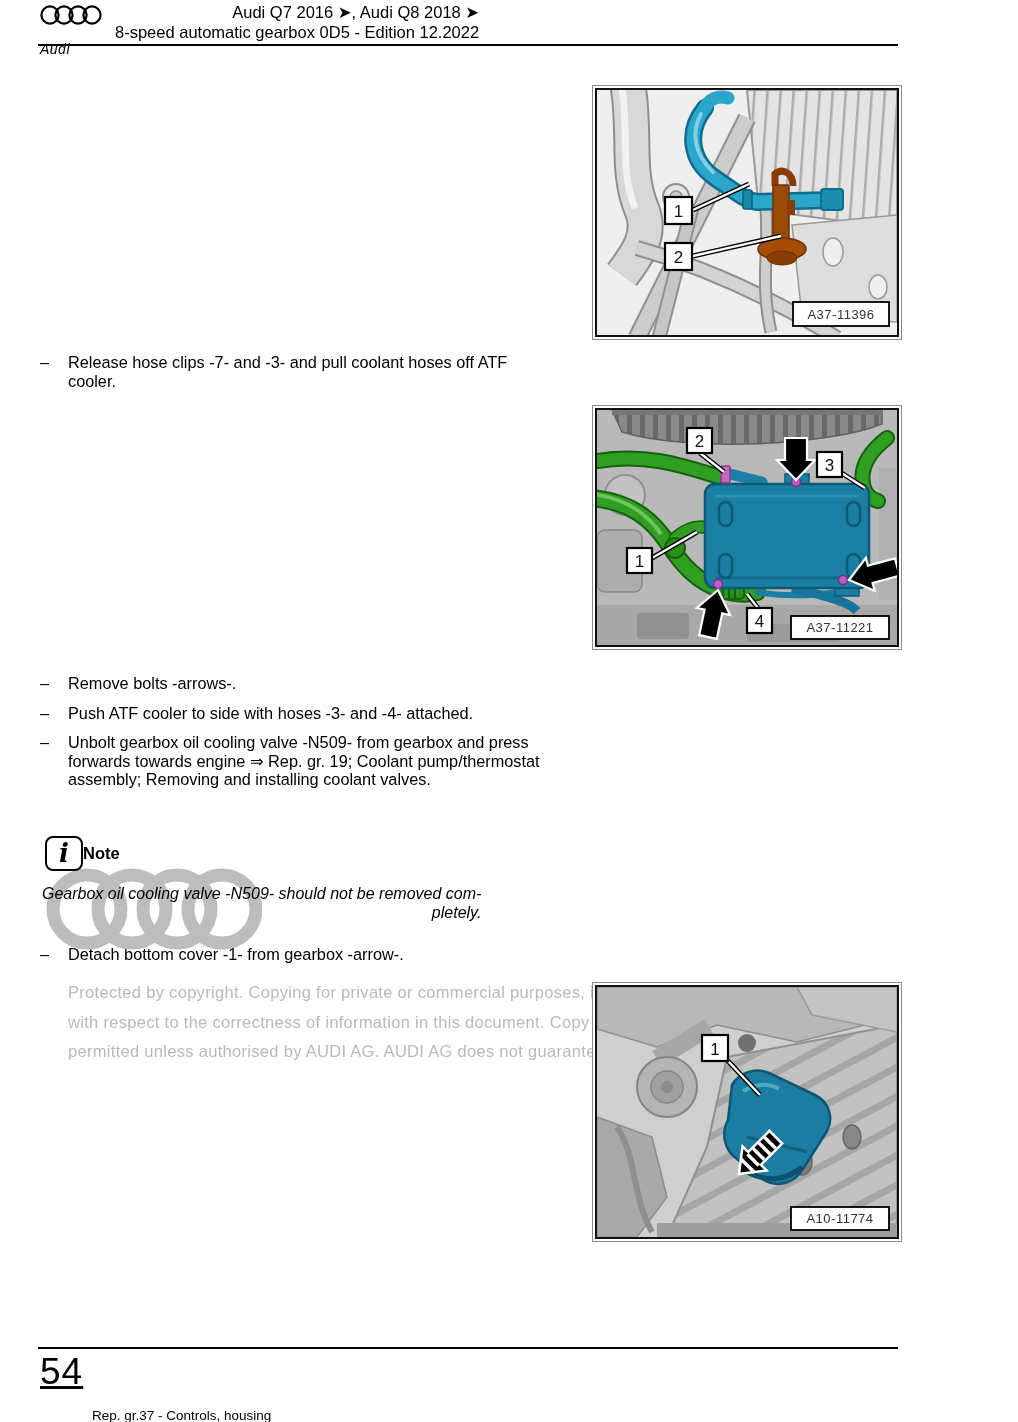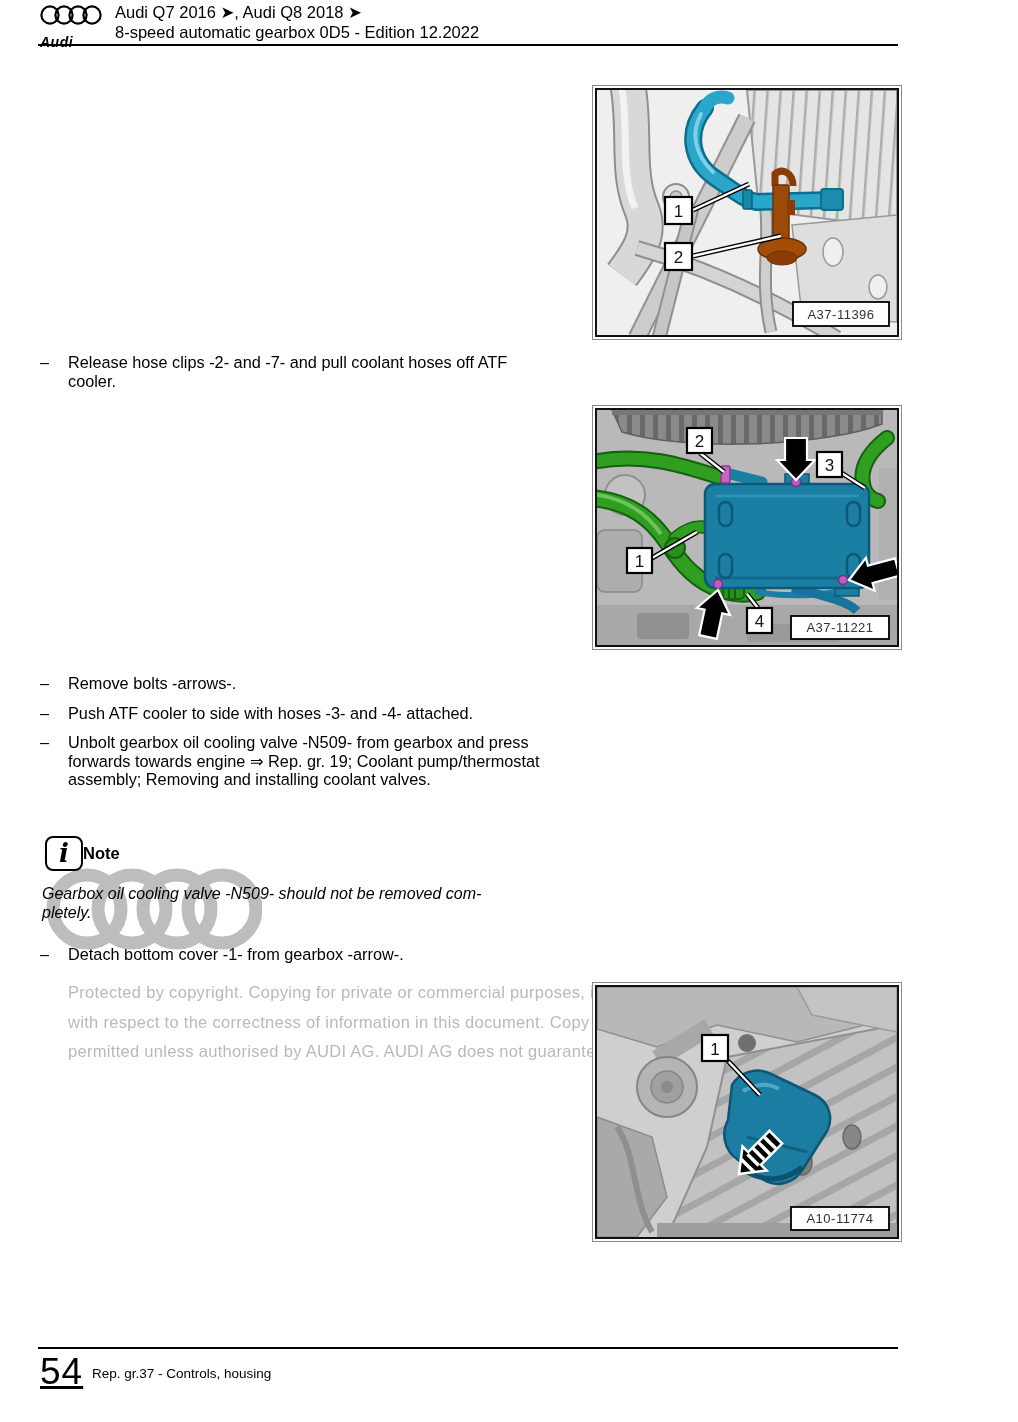--- a/index.html
+++ b/index.html
@@ -3,22 +3,22 @@
 <meta charset="utf-8">
 <style>
   * { margin:0; padding:0; box-sizing:border-box; }
   html,body { background:#ffffff; }
   body { font-family:"Liberation Sans", sans-serif; color:#000; }
   .page { position:relative; width:1018px; height:1422px; background:#fff; overflow:hidden; }
 
   
   .hdr-logo { position:absolute; left:40px; top:4px; width:70px; }
   .hdr-rings { display:block; }
-  .hdr-wordmark { font-weight:bold; font-size:14px; letter-spacing:0.5px; margin-top:8px; font-style:italic; }
-  .hdr-text { position:absolute; left:115px; top:3px; font-size:16.5px; line-height:19.5px; }
+  .hdr-wordmark { font-weight:normal; font-size:14px; letter-spacing:0.5px; margin-top:15px; font-style:italic; }
+  .hdr-text { position:absolute; left:115px; top:3px; font-size:16.5px; line-height:19.5px;text-align:right; }
   .rule { position:absolute; left:38px; width:860px; height:2px; background:#000; }
   .rule-top { top:44px; }
   .rule-bottom { top:1347px; }
 
   
   .figure { position:absolute; left:592px; background:#fff; border:1px solid #8a8a8a; padding:2px; }
   .figure-inner { border:2px solid #111; line-height:0; background:#eee; }
   .fig1 { top:85px; }
   .fig2 { top:405px; }
   .fig3 { top:982px; }
@@ -33,32 +33,32 @@
   .step4 { top:733px; width:545px; }
   .step4 p { width:505px; }
   .step5 { top:945px; width:540px; }
 
   
   .note-head { position:absolute; left:45px; top:836px; display:flex; align-items:center; z-index:2; }
   .note-icon { width:38px; height:35px; border:2.5px solid #000; border-radius:8px; background:#fff;
                display:flex; align-items:center; justify-content:center; }
   .note-icon span { font-family:"DejaVu Serif", serif; font-style:italic; font-weight:bold; font-size:26px; line-height:1; padding-bottom:2px; }
   .note-label { font-weight:bold; font-size:16.5px; }
-  .note-text { position:absolute; left:42px; top:884px; font-style:italic; font-size:16px; line-height:19px; z-index:2; }
+  .note-text { position:absolute; left:42px; top:884px; font-style:italic; font-size:16px; line-height:19px; z-index:2;text-align:right; }
   .wm-rings { position:absolute; left:46px; top:868px; z-index:1; }
 
   
   .wm-text { position:absolute; left:68px; top:978px; width:524px; overflow:hidden;
              color:#b9b9b9; font-size:16.5px; line-height:29.5px; letter-spacing:0.3px; z-index:1; }
   .wm-text div { white-space:nowrap; }
   .figure { z-index:3; }
 
   
   .footer-page { position:absolute; left:40px; top:1351px; font-size:37px; letter-spacing:1px;text-decoration:underline; }
-  .footer-section { position:absolute; left:92px; top:1366px; font-size:13.5px; }
+  .footer-section { position:absolute; left:92px; top:1408px; font-size:13.5px; }
 
   
   .lbl { font-family:"Liberation Sans", sans-serif; font-size:17px; fill:#111; }
   .code { font-family:"Liberation Sans", sans-serif; font-size:13px; fill:#333; letter-spacing:0.5px; }
 </style>
 </head>
 <body>
 
 <div class="page">
 
@@ -135,21 +135,21 @@
         <text class="lbl" x="81.5" y="173" text-anchor="middle">2</text>
 
         <rect x="196" y="212" width="96" height="24" fill="#fff" stroke="#000" stroke-width="1.8"></rect>
         <text class="code" x="244" y="229" text-anchor="middle">A37-11396</text>
       </svg>
     </div>
   </div>
 
   <div class="step step1">
     <span class="dash">–</span>
-    <p>Release hose clips -2- and -7- and pull coolant hoses off ATF cooler.</p>
+    <p>Release hose clips -7- and -3- and pull coolant hoses off ATF cooler.</p>
   </div>
 
   <div class="figure fig2">
     <div class="figure-inner">
       <svg width="300" height="235" viewBox="0 0 300 235">
         <defs>
           <pattern id="ribs2" width="13" height="8" patternUnits="userSpaceOnUse">
             <rect width="13" height="8" fill="#8a8a8a"></rect>
               <rect x="4" width="5" height="8" fill="#686868"></rect>
           </pattern>

